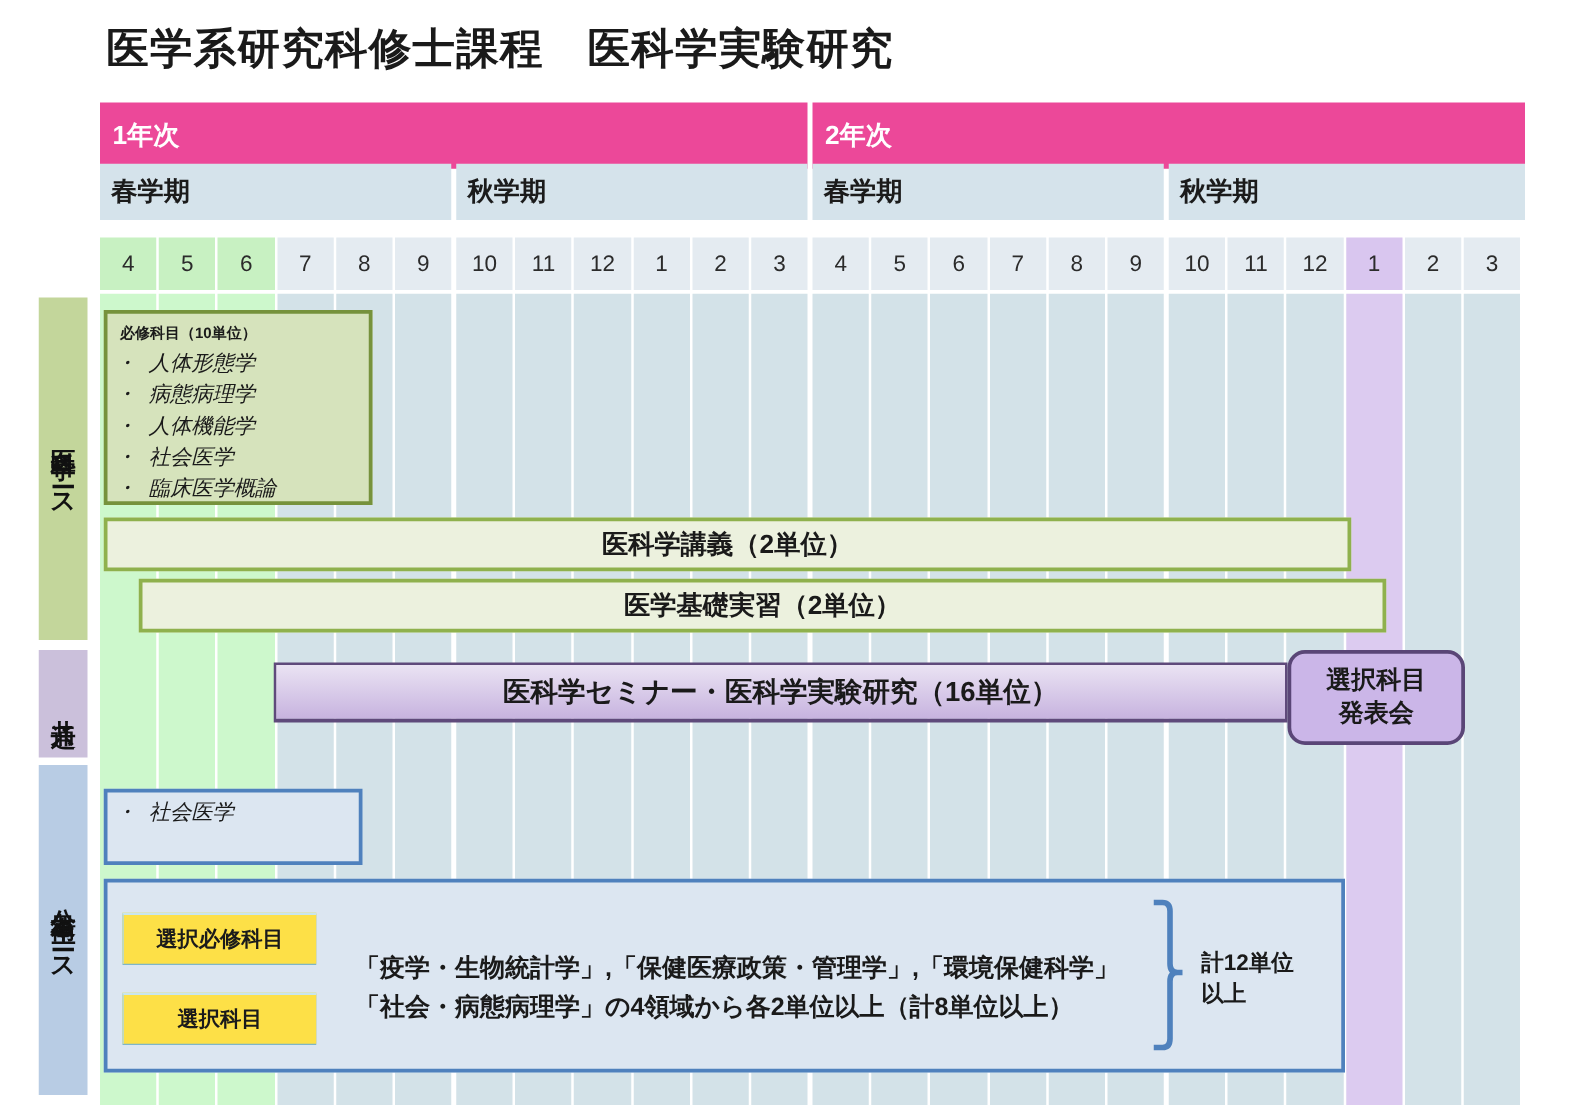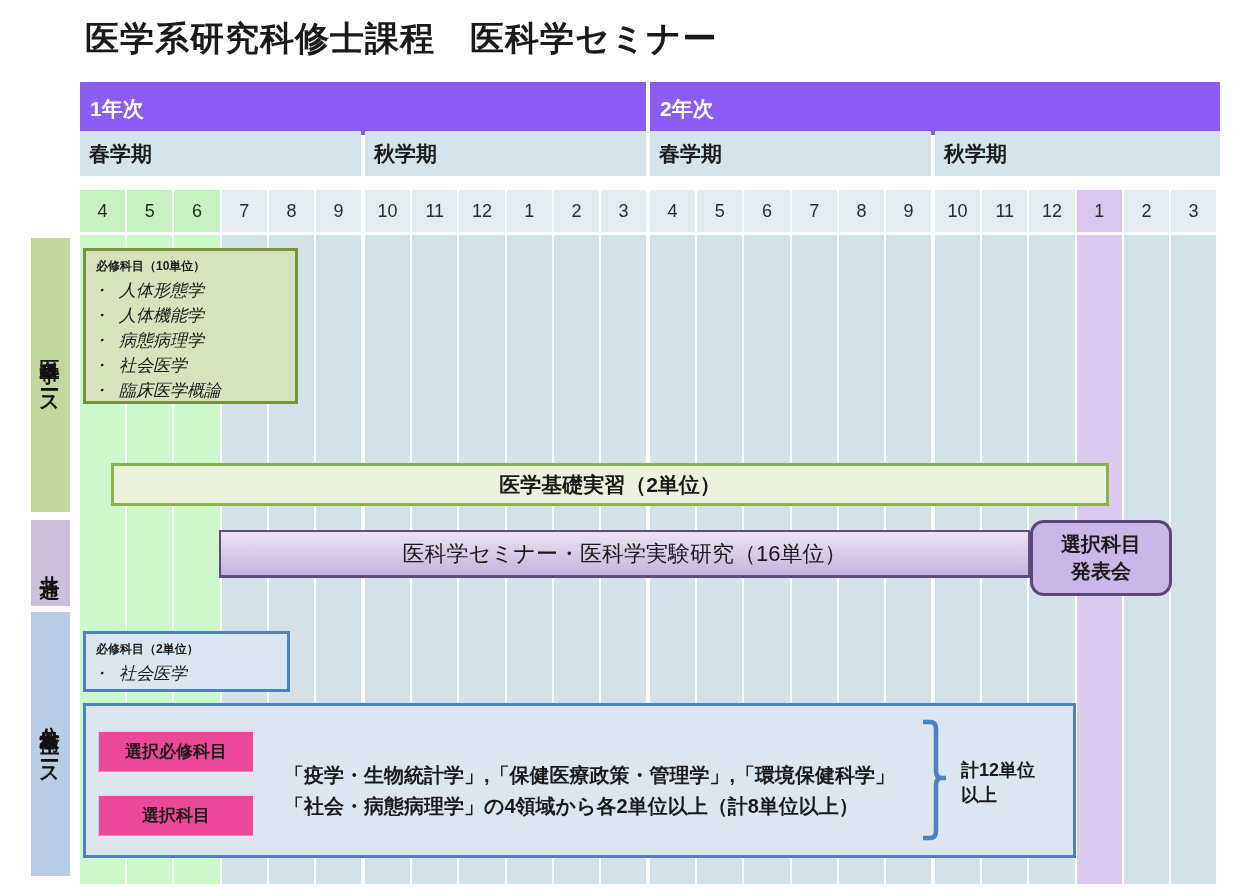--- a/index.html
+++ b/index.html
@@ -3,21 +3,21 @@
 <meta charset="utf-8">
 <style>
   html,body{margin:0;padding:0;background:#ffffff;}
   #page{position:relative;width:1255px;height:894px;background:#ffffff;overflow:hidden;
         font-family:"Liberation Sans","DejaVu Sans",sans-serif;color:#1a1a1a;}
 
   #title{position:absolute;left:85px;top:16px;font-size:34px;font-weight:bold;letter-spacing:1px;}
 
   
   #year-row{position:absolute;left:80px;top:82px;width:1140px;height:53px;}
-  .year-cell{position:absolute;top:0;height:100%;background:#8b5cf6;color:#ffffff;
+  .year-cell{position:absolute;top:0;height:100%;background:#ec4899;color:#ffffff;
              font-size:21px;font-weight:bold;line-height:53px;padding-left:10px;box-sizing:border-box;}
   #sem-row{position:absolute;left:80px;top:131px;width:1140px;height:45px;}
   .sem-cell{position:absolute;top:0;height:100%;background:#D5E3EB;color:#1b1b1b;
             font-size:21px;font-weight:bold;line-height:45px;padding-left:9px;box-sizing:border-box;}
   #month-row{position:absolute;left:80px;top:190px;width:1140px;height:42px;}
   .mc{position:absolute;top:0;height:100%;background:#E4EBF1;text-align:center;
       line-height:42px;font-size:18px;color:#2b2b2b;}
   .mc.green{background:#C8F1C2;} .mc.lavender{background:#D9C6EF;}
 
   
@@ -41,47 +41,47 @@
   .box-list li{font-size:17px;line-height:25px;}
   .box-list li::before{content:"・";margin-right:10px;}
 
   .olive-bar{position:absolute;left:83px;width:998px;height:43px;background:#ECF1DE;
              border:3px solid #8FB14D;box-sizing:border-box;text-align:center;
              font-size:21px;font-weight:bold;line-height:37px;}
   #lecture-bar{top:414px;} #practice-bar{top:463px;margin-left:28px;}
 
   #seminar-bar{position:absolute;left:219px;top:530px;width:811px;height:48px;box-sizing:border-box;
                background:linear-gradient(#EAE3F3,#C7B3DF);border:2px solid #5F4A7B;
-               border-bottom-width:3px;text-align:center;font-size:22px;font-weight:normal;line-height:43px;}
+               border-bottom-width:3px;text-align:center;font-size:22px;font-weight:bold;line-height:43px;}
   #thesis-box{position:absolute;left:1030px;top:520px;width:142px;height:76px;z-index:5;box-sizing:border-box;
               background:#CBB6E8;border:3px solid #5A4677;border-radius:14px;
               display:flex;flex-direction:column;align-items:center;justify-content:center;
               font-size:20px;font-weight:bold;line-height:27px;text-align:center;}
 
   .blue-box{position:absolute;background:#DCE6F1;border:3px solid #4F81BD;box-sizing:border-box;}
   #req-ph-box{left:83px;top:631px;width:207px;height:61px;padding:3px 6px;}
   #elective-box{left:83px;top:703px;width:993px;height:155px;}
 
-  .teal-btn{position:absolute;left:12px;width:155px;height:41px;background:#ec4899;
+  .teal-btn{position:absolute;left:12px;width:155px;height:41px;background:#fde047;
             border-top:2px solid #C9E6EE;border-left:1px solid #AFD9E4;
             box-shadow:0 1px 0 #7FB6C8;display:flex;align-items:center;justify-content:center;
             font-size:17px;font-weight:bold;color:#1b1b1b;box-sizing:border-box;}
   #btn-elective-required{top:24px;} #btn-elective{top:88px;}
 
   #elective-desc{position:absolute;left:198px;top:15px;width:660px;
                  font-size:20px;font-weight:bold;line-height:31px;margin-top:39px;}
   #bracket{position:absolute;left:833px;top:12px;}
   #elective-total{position:absolute;left:875px;top:52px;font-size:18px;font-weight:bold;line-height:25px;}
 </style>
 </head>
 <body>
 
 <div id="page">
 
-  <div id="title">医学系研究科修士課程　医科学セミナー</div>
+  <div id="title">医学系研究科修士課程　医科学実験研究</div>
 
   <div id="year-row">
     <div class="year-cell" style="left:0;width:566px;">
       <span>1年次</span>
     </div>
     <div class="year-cell" style="left:570px;width:570px;">
       <span>2年次</span>
     </div>
   </div>
 
@@ -147,38 +147,38 @@
     </div>
 
   <div id="track-med" class="track">医科学コース</div>
   <div id="track-common" class="track">共通</div>
   <div id="track-ph" class="track">公衆衛生コース</div>
 
   <div id="req-med-box" class="olive-box">
     <div class="box-title">必修科目（10単位）</div>
     <ul class="box-list">
         <li>人体形態学</li>
+        <li>病態病理学</li>
         <li>人体機能学</li>
-        <li>病態病理学</li>
         <li>社会医学</li>
         <li>臨床医学概論</li>
       </ul>
   </div>
 
+  <div id="lecture-bar" class="olive-bar">医科学講義（2単位）</div>
   <div id="practice-bar" class="olive-bar">医学基礎実習（2単位）</div>
 
   <div id="seminar-bar">医科学セミナー・医科学実験研究（16単位）</div>
 
   <div id="thesis-box">
     <div>選択科目</div>
     <div>発表会</div>
   </div>
 
   <div id="req-ph-box" class="blue-box">
-    <div class="box-title">必修科目（2単位）</div>
     <ul class="box-list">
         <li>社会医学</li>
       </ul>
   </div>
 
   <div id="elective-box" class="blue-box">
     <div id="btn-elective-required" class="teal-btn">選択必修科目</div>
     <div id="btn-elective" class="teal-btn">選択科目</div>
     <div id="elective-desc">
       <div>「疫学・生物統計学」,「保健医療政策・管理学」,「環境保健科学」</div>

